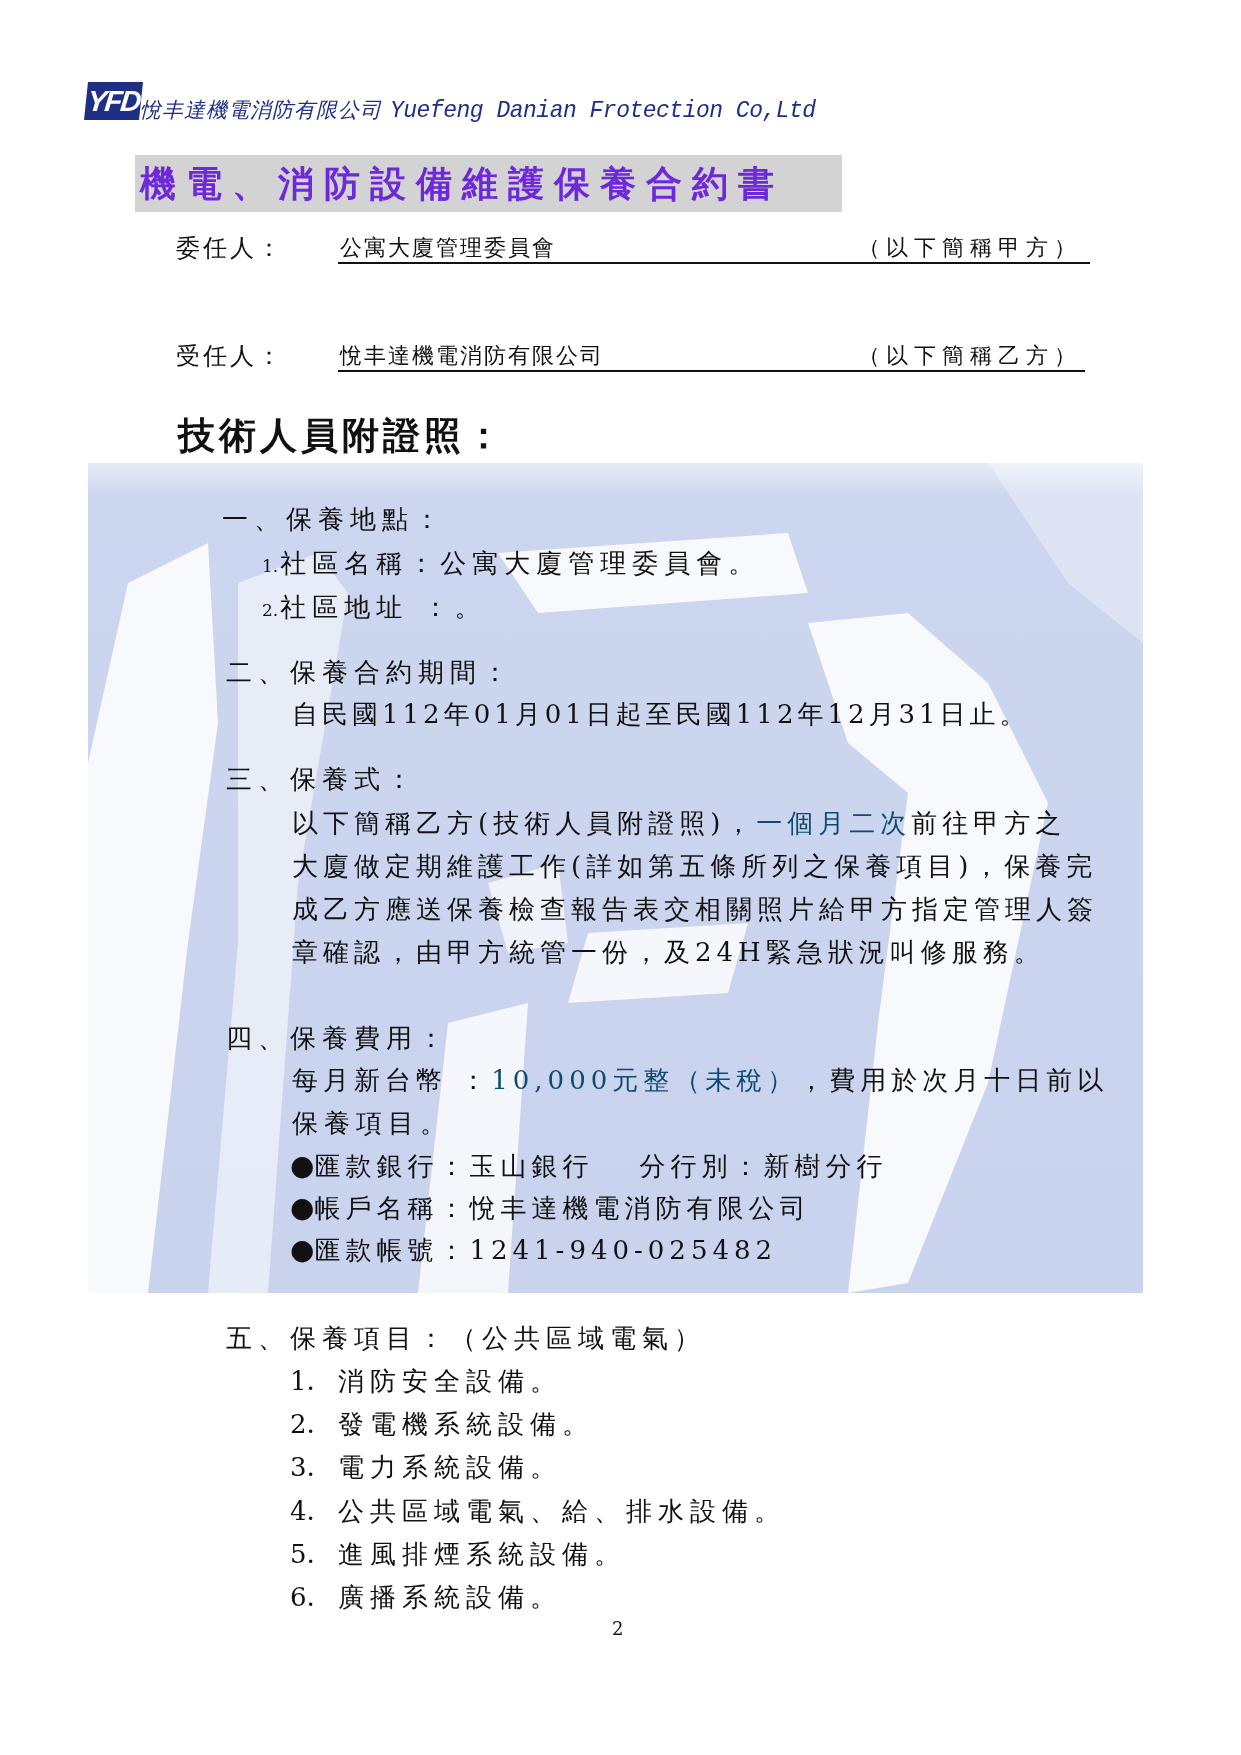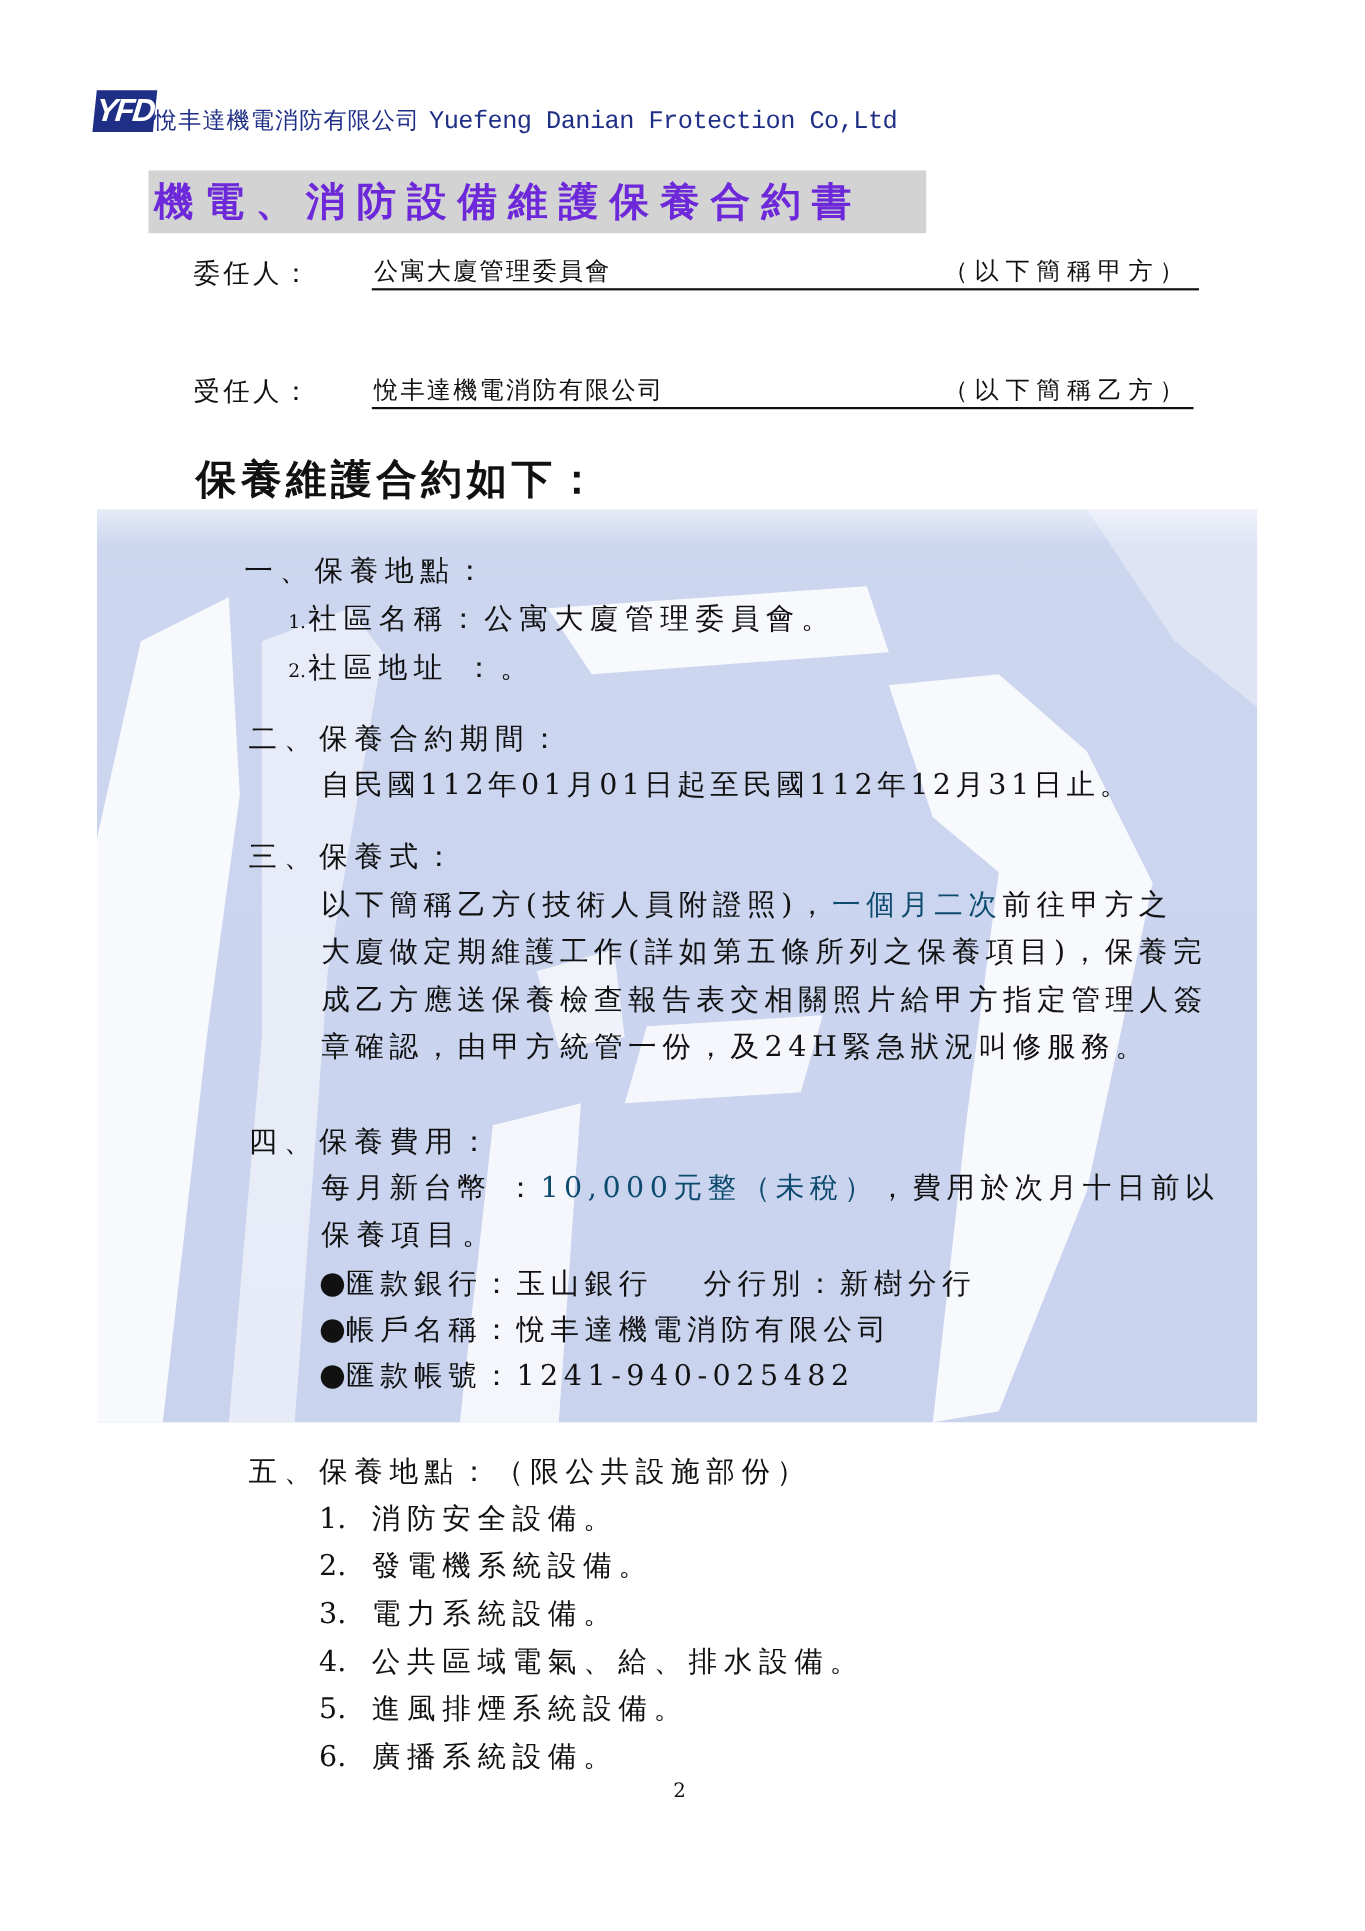--- a/index.html
+++ b/index.html
@@ -14,21 +14,21 @@
     .logo-box {
       left: 86px; top: 82px; width: 55px; height: 38px;
       background: #1f2f86; color: #fff;
       font-family: "Liberation Sans", "DejaVu Sans", sans-serif;
       font-weight: bold; font-style: italic; font-size: 29px; line-height: 38px;
       text-align: center; letter-spacing: -2px;
       transform: skewX(-6deg);
     }
     .header-text {
       left: 140px; top: 96px; font-size: 23px; line-height: 26px;
-      color: #1f2f86; white-space: nowrap;
+      color: #1f2f86; white-space: nowrap; font-style: italic;
     }
     .header-text .cn { font-family: "DejaVu Serif", serif; font-size: 21px; letter-spacing: 1px; }
     .header-text .en {
       font-family: "Liberation Mono", "DejaVu Sans Mono", monospace;
       font-size: 23px; margin-left: 8px; letter-spacing: -0.5px;
     }
 
     
     .title-box {
       left: 135px; top: 155px; width: 707px; height: 57px;
@@ -103,21 +103,21 @@
   <span class="abs party-value" style="left:2px; top:0;">公寓大廈管理委員會</span>
   <span class="abs party-alias" style="left:520px; top:0;">（以下簡稱甲方）</span>
 </div>
 
 <div class="abs party-label" style="left:176px; top:342px;">受任人：</div>
 <div class="abs party-line" style="left:290px; top:342px; width:747px; height:28px;">
   <span class="abs party-value" style="left:2px; top:0;">悅丰達機電消防有限公司</span>
   <span class="abs party-alias" style="left:520px; top:0;">（以下簡稱乙方）</span>
 </div>
 
-<div class="abs section-heading">保養維護合約如下：</div>
+<div class="abs section-heading">技術人員附證照：</div>
 
 <div class="abs txt" style="left:222px; top:502px;">一、保養地點：</div>
 <div class="abs txt" style="left:262px; top:546px;">
   <span class="num-small">1.</span><span>社區名稱：公寓大廈管理委員會。</span>
 </div>
 <div class="abs txt" style="left:262px; top:590px;">
   <span class="num-small">2.</span><span>社區地址 ：。</span>
 </div>
 
 <div class="abs txt" style="left:226px; top:655px;">二、保養合約期間：</div>
@@ -139,21 +139,21 @@
 <div class="abs txt-sm" style="left:290px; top:1149px;">
   <span class="bullet">●</span><span>匯款銀行：玉山銀行</span><span style="display:inline-block; width:46px;"></span><span>分行別：新樹分行</span>
 </div>
 <div class="abs txt-sm" style="left:290px; top:1191px;">
   <span class="bullet">●</span><span>帳戶名稱：悅丰達機電消防有限公司</span>
 </div>
 <div class="abs txt-sm" style="left:290px; top:1233px;">
   <span class="bullet">●</span><span>匯款帳號：1241-940-025482</span>
 </div>
 
-<div class="abs txt" style="left:226px; top:1321px;">五、保養地點：（限公共設施部份）</div>
+<div class="abs txt" style="left:226px; top:1321px;">五、保養項目：（公共區域電氣）</div>
 
 <div class="abs txt" style="left:290px; top:1364px;">
   <span style="display:inline-block; width:48px; letter-spacing:0;">1.</span><span>消防安全設備。</span>
 </div>
 <div class="abs txt" style="left:290px; top:1407px;">
   <span style="display:inline-block; width:48px; letter-spacing:0;">2.</span><span>發電機系統設備。</span>
 </div>
 <div class="abs txt" style="left:290px; top:1450px;">
   <span style="display:inline-block; width:48px; letter-spacing:0;">3.</span><span>電力系統設備。</span>
 </div>

